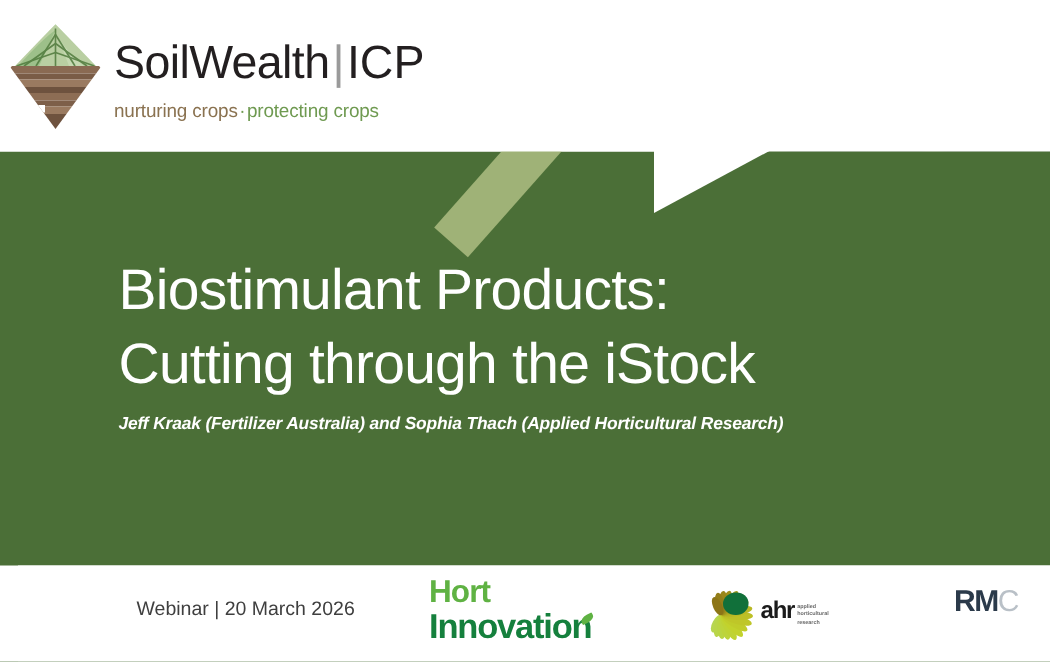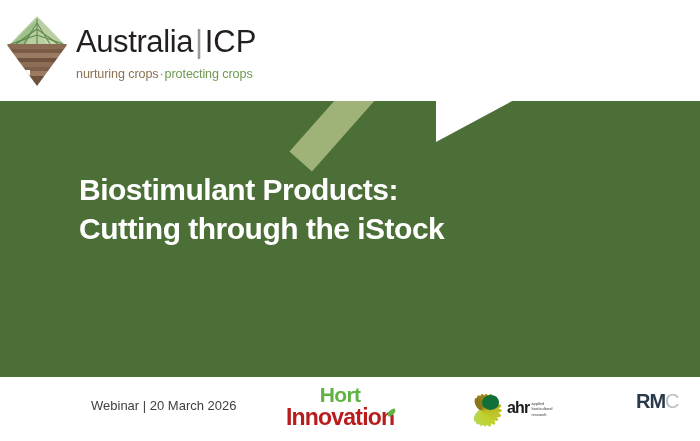--- a/index.html
+++ b/index.html
@@ -110,22 +110,22 @@
     clip-path:polygon(0 0, 100% 0, 0 100%);
   }
 
   
   .body-green {
     position:absolute; left:0; top:101px; width:700px; height:276px;
     background:#4b6f37; z-index:2;
   }
   .title {
     position:absolute; left:79px; top:170px; z-index:6;
-    color:#ffffff; font-size:30px; line-height:1.30;
-    font-weight:700; letter-spacing:-0.5px;
+    color:#ffffff; font-size:38px; line-height:1.30;
+    font-weight:400; letter-spacing:-0.5px;
   }
   .title .l2 { display:block; }
   .presenters {
     position:absolute; left:79px; top:276px; z-index:6;
     color:#ffffff; font-size:11.6px; font-style:italic; font-weight:700;
     letter-spacing:-0.1px;
   }
 
   
   .footer {
@@ -136,24 +136,24 @@
     position:absolute; left:79px; top:21px;
     font-size:13px; color:#3f3f3f; white-space:nowrap;
   }
 
   
   .hort {
     position:absolute; left:274px; top:7px; line-height:1;
   }
   .hort .h1 {
     font-size:21px; font-weight:700; color:#5fb243; letter-spacing:-0.6px;
-    display:block; position:relative;text-align:center;
+    display:block; position:relative;
   }
   .hort .h2 {
-    font-size:23px; font-weight:700; color:#b91c1c; letter-spacing:-0.8px;
+    font-size:23px; font-weight:700; color:#15803d; letter-spacing:-0.8px;
     display:block; margin-top:1px; position:relative;
   }
   .leafacc {
     position:absolute; width:9px; height:5px; background:#5fb243;
     border-radius:60% 10% 60% 10%; transform:rotate(-28deg);
     right:-2px; top:4px;
   }
 
   
   .ahr { position:absolute; left:449px; top:11px; display:flex; align-items:center; gap:2px; }
@@ -234,30 +234,31 @@
             <rect x="0" y="48" width="62" height="5" fill="#8d6d54"></rect>
             <rect x="0" y="53" width="62" height="4" fill="#7d5f49"></rect>
             <rect x="0" y="57" width="62" height="5" fill="#9a7a60"></rect>
             <rect x="0" y="62" width="62" height="12" fill="#6e523e"></rect>
             <rect x="2" y="56" width="22" height="5" fill="#ffffff"></rect>
             <rect x="8" y="63" width="16" height="4" fill="#ffffff"></rect>
           </g>
         </svg>
       </div>
       <div class="logo-text">
-        <div class="logo-title"><span>Australia</span><span class="bar">|</span><span class="icp">ICP</span></div>
+        <div class="logo-title"><span>SoilWealth</span><span class="bar">|</span><span class="icp">ICP</span></div>
         <div class="logo-sub"><span class="nurt">nurturing crops</span><span class="dot">·</span><span class="prot">protecting crops</span></div>
       </div>
     </div>
   </div>
 
   <div class="title">
     <span class="l1">Biostimulant Products:</span>
     <span class="l2">Cutting through the iStock</span>
   </div>
+  <div class="presenters">Jeff Kraak (Fertilizer Australia) and Sophia Thach (Applied Horticultural Research)</div>
 
   <div class="footer">
     <div class="webinar">Webinar | 20 March 2026</div>
 
     <div class="hort">
       <span class="h1">Hort</span>
       <span class="h2">Innovation<span class="leafacc"></span></span>
     </div>
 
     <div class="ahr">

